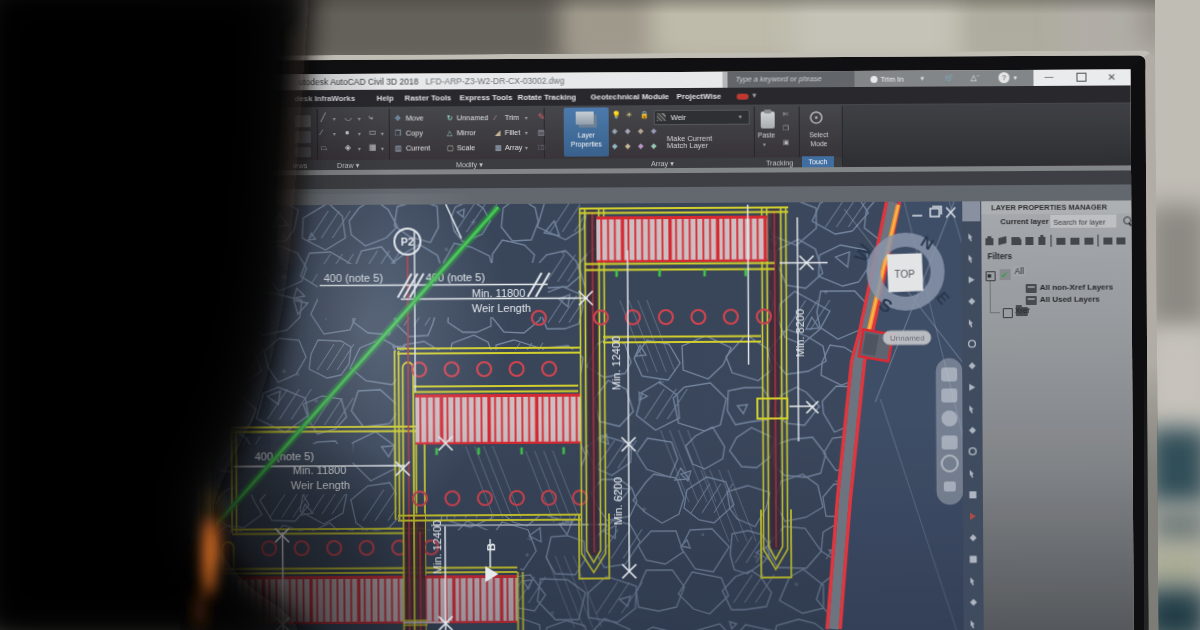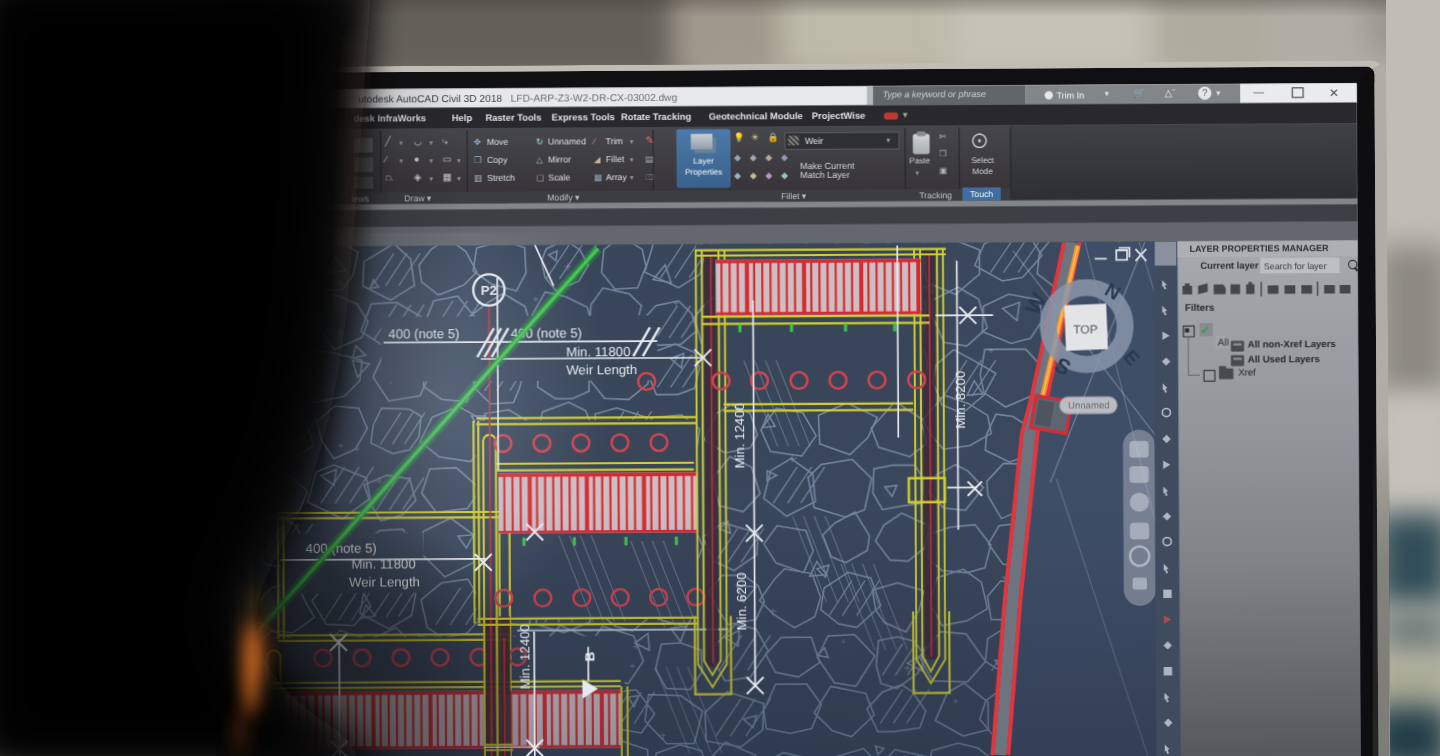--- a/index.html
+++ b/index.html
@@ -74,21 +74,21 @@
         <div class="abs" style="left:180px;top:2px;width:1px;height:58px;background:#232428"></div>
         <div class="abs" style="left:335px;top:2px;width:1px;height:58px;background:#232428"></div>
         <div class="abs" style="left:545px;top:2px;width:1px;height:58px;background:#232428"></div>
         <div class="abs" style="left:590px;top:2px;width:1px;height:58px;background:#232428"></div>
         <div class="abs" style="left:633px;top:2px;width:1px;height:58px;background:#232428"></div>
 
         <div class="abs" style="left:0;top:53px;width:633px;height:10px;background:#3a3b40"></div>
         <div class="abs" style="left:84px;top:54px;font-size:7.2px;color:#c9cacc">iews</div>
         <div class="abs" style="left:128px;top:54px;font-size:7.2px;color:#c9cacc">Draw ▾</div>
         <div class="abs" style="left:247px;top:54px;font-size:7.2px;color:#c9cacc">Modify ▾</div>
-        <div class="abs" style="left:442px;top:54px;font-size:7.2px;color:#c9cacc">Fillet ▾</div>
+        <div class="abs" style="left:442px;top:54px;font-size:7.2px;color:#c9cacc">Array ▾</div>
         <div class="abs" style="left:557px;top:54px;font-size:7.2px;color:#c9cacc">Tracking</div>
         <div class="abs" style="left:593px;top:52px;width:32px;height:11px;background:#3f6fa5;color:#fff;font-size:7.2px;text-align:center;line-height:11px">Touch</div>
 
         <div class="abs" style="left:86px;top:8px;width:16px;height:12px;background:#6b6e73;border-radius:1px"></div>
         <div class="abs" style="left:86px;top:24px;width:16px;height:12px;background:#5d6065;border-radius:1px"></div>
         <div class="abs" style="left:86px;top:40px;width:16px;height:10px;background:#53565b;border-radius:1px"></div>
 
         <div class="abs" style="left:112px;top:6px;width:66px;height:46px;color:#cfd1d4;font-size:8px">
           <span class="abs" style="left:0;top:0">╱</span>
             <span class="abs" style="left:12px;top:2px;font-size:6px;color:#9a9c9f">▾</span>
@@ -119,21 +119,21 @@
           <span class="abs" style="left:143px;top:0px;color:#d66;font-size:9px">✎</span>
           <span class="abs" style="left:0px;top:16px;color:#9bc">❐</span>
             <span class="abs" style="left:11px;top:16px">Copy</span>
           <span class="abs" style="left:52px;top:16px;color:#9cb">△</span>
             <span class="abs" style="left:62px;top:16px">Mirror</span>
           <span class="abs" style="left:100px;top:16px;color:#cb9">◢</span>
             <span class="abs" style="left:110px;top:16px">Fillet</span>
             <span class="abs" style="left:130px;top:17px;font-size:6px;color:#9a9c9f">▾</span>
           <span class="abs" style="left:143px;top:16px;color:#aab">▤</span>
           <span class="abs" style="left:0px;top:31px;color:#abc">▥</span>
-            <span class="abs" style="left:11px;top:31px">Stretch</span>
+            <span class="abs" style="left:11px;top:31px">Current</span>
           <span class="abs" style="left:52px;top:31px;color:#bca">▢</span>
             <span class="abs" style="left:62px;top:31px">Scale</span>
           <span class="abs" style="left:100px;top:31px;color:#9ab">▩</span>
             <span class="abs" style="left:110px;top:31px">Array</span>
             <span class="abs" style="left:130px;top:32px;font-size:6px;color:#9a9c9f">▾</span>
           <span class="abs" style="left:143px;top:31px;color:#889">⎄</span>
         </div>
 
         <div class="abs" style="left:355px;top:2px;width:45px;height:49px;background:linear-gradient(#4b7cb0,#37618f);border-radius:2px">
           <div class="abs" style="left:12px;top:4px;width:18px;height:13px;background:linear-gradient(#cdd4db,#93a2b1);box-shadow:3px 3px 0 #6f8296"></div>
@@ -1069,31 +1069,31 @@
             <path d="M122 7 h9 v7 h-9z"></path>
             <path d="M135 7 h9 v7 h-9z"></path>
           </g>
         </svg>
         <div class="abs" style="left:6px;top:51px;font-size:8.2px;font-weight:bold;color:#1f2124">Filters</div>
 
         <div class="abs" style="left:4px;top:70px;width:8px;height:8px;border:1px solid #35373a;background:#9ea2a6"></div>
         <div class="abs" style="left:5.5px;top:71.5px;font-size:7px;color:#232527;line-height:5px">■</div>
         <div class="abs" style="left:18px;top:68px;width:11px;height:11px;background:#8a8e92"></div>
         <div class="abs" style="left:19px;top:69px;font-size:9px;color:#3f9d4b">✔</div>
-        <div class="abs" style="left:31px;top:79px;font-size:8.4px;color:#2a2c2f;background:#a5a9ad;padding:0 2px">All</div>
+        <div class="abs" style="left:31px;top:65px;font-size:8.4px;color:#2a2c2f;background:#a5a9ad;padding:0 2px">All</div>
         <div class="abs" style="left:44px;top:83px;width:11px;height:9px;background:#474a4e;border-radius:1px"></div>
         <div class="abs" style="left:46px;top:85px;width:7px;height:2px;background:#8b8f93"></div>
         <div class="abs" style="left:58px;top:82px;font-size:8px;font-weight:bold;color:#232528">All non-Xref Layers</div>
         <div class="abs" style="left:44px;top:95px;width:11px;height:9px;background:#474a4e;border-radius:1px"></div>
         <div class="abs" style="left:46px;top:97px;width:7px;height:2px;background:#8b8f93"></div>
         <div class="abs" style="left:58px;top:94px;font-size:8px;font-weight:bold;color:#232528">All Used Layers</div>
         <div class="abs" style="left:21px;top:107px;width:8px;height:8px;border:1px solid #35373a;background:#9ea2a6"></div>
         <div class="abs" style="left:34px;top:106px;width:12px;height:9px;background:#46494d;border-radius:1px"></div>
         <div class="abs" style="left:34px;top:104px;width:6px;height:3px;background:#46494d"></div>
-        <div class="abs" style="left:50px;top:105px;font-size:8px;font-weight:normal;color:#232528">Xref</div>
+        <div class="abs" style="left:33px;top:105px;font-size:8px;font-weight:normal;color:#232528">Xref</div>
         <div class="abs" style="left:8px;top:80px;width:1px;height:31px;background:#6f7276"></div>
         <div class="abs" style="left:8px;top:111px;width:10px;height:1px;background:#6f7276"></div>
       </div>
 
       <div class="abs" style="left:60px;top:120px;width:240px;height:330px;background:radial-gradient(ellipse at 40% 40%,rgba(195,210,230,0.26),rgba(195,210,230,0) 70%)"></div>
     </div>
   </div>
 
   <div class="abs" style="left:1144px;top:360px;width:14px;height:270px;background:linear-gradient(rgba(60,62,60,0),rgba(60,62,60,0.4) 40%,rgba(60,62,60,0.45))"></div>
 

